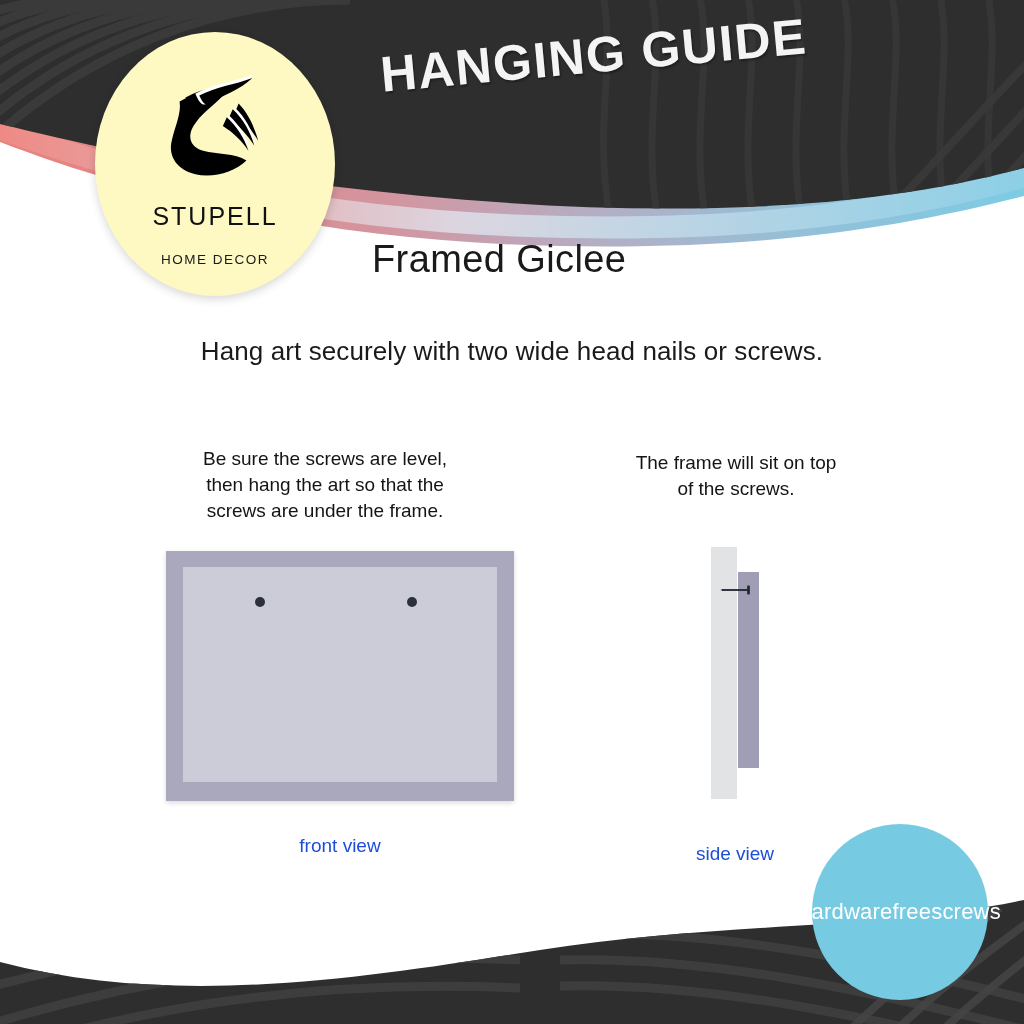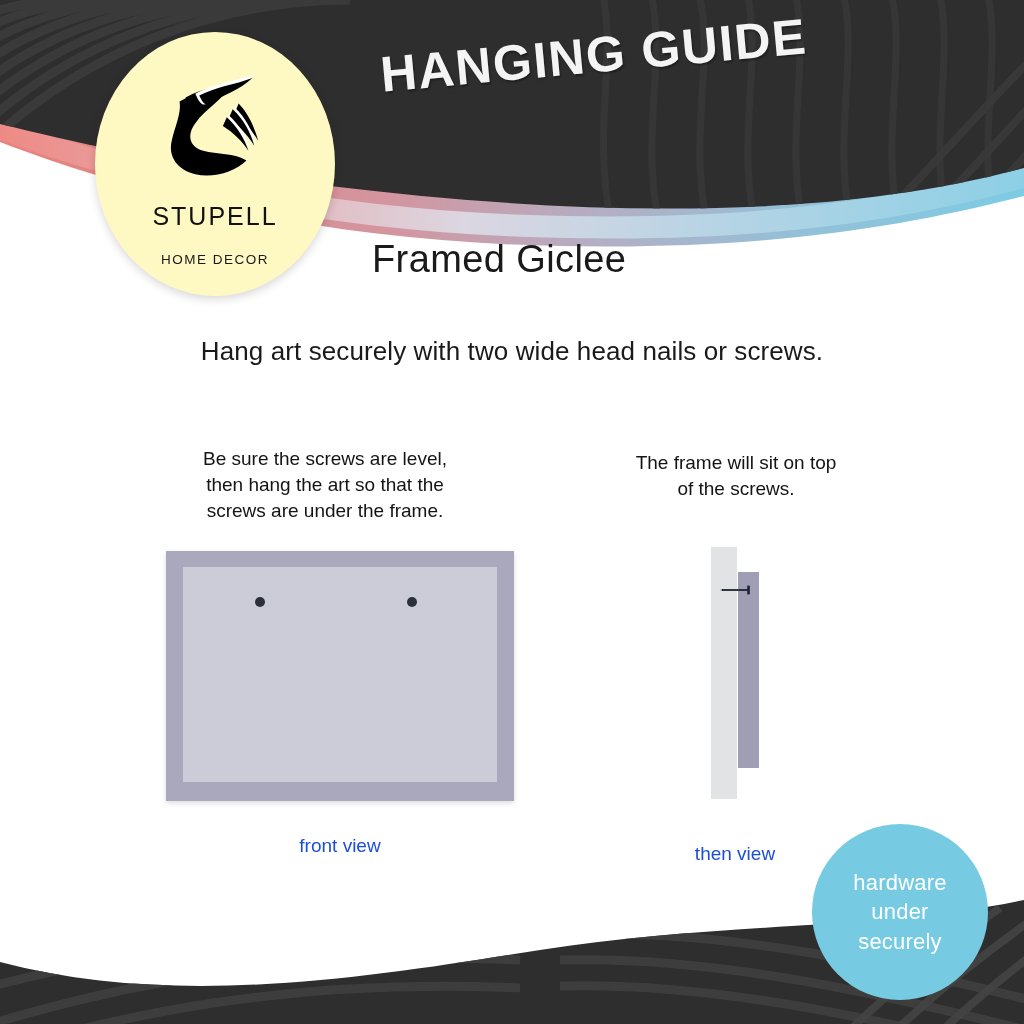--- a/index.html
+++ b/index.html
@@ -200,21 +200,21 @@
   #hardware-badge {
     position: absolute;
     left: 812px;
     top: 824px;
     width: 176px;
     height: 176px;
     border-radius: 50%;
     background: #76cbe3;
     z-index: 8;
     display: flex;
-    flex-direction: column;
+    flex-direction: row;
     align-items: center;
     justify-content: center;
     color: #ffffff;
     font-size: 22px;
     line-height: 1.32;
     text-align: right;
     letter-spacing: 0.2px;
   }
 </style>
 </head>
@@ -352,21 +352,21 @@
 
   <div id="side-wall"></div>
   <div id="side-frame"></div>
   <svg id="side-nail" viewBox="0 0 34 12">
     <path d="M1,6 L4,5.2 L4,6.8 Z" fill="#1f2430"></path>
     <rect x="3" y="5.1" width="26" height="1.8" fill="#1f2430"></rect>
     <rect x="28.2" y="1.6" width="2.6" height="8.8" fill="#1f2430"></rect>
   </svg>
 
   <div id="front-view-label" class="view-label">front view</div>
-  <div id="side-view-label" class="view-label">then view</div>
+  <div id="side-view-label" class="view-label">side view</div>
 
   <div id="hardware-badge">
     <div>hardware</div>
-    <div>under</div>
-    <div>securely</div>
+    <div>free</div>
+    <div>screws</div>
   </div>
 
 </div>
 
 </body></html>

